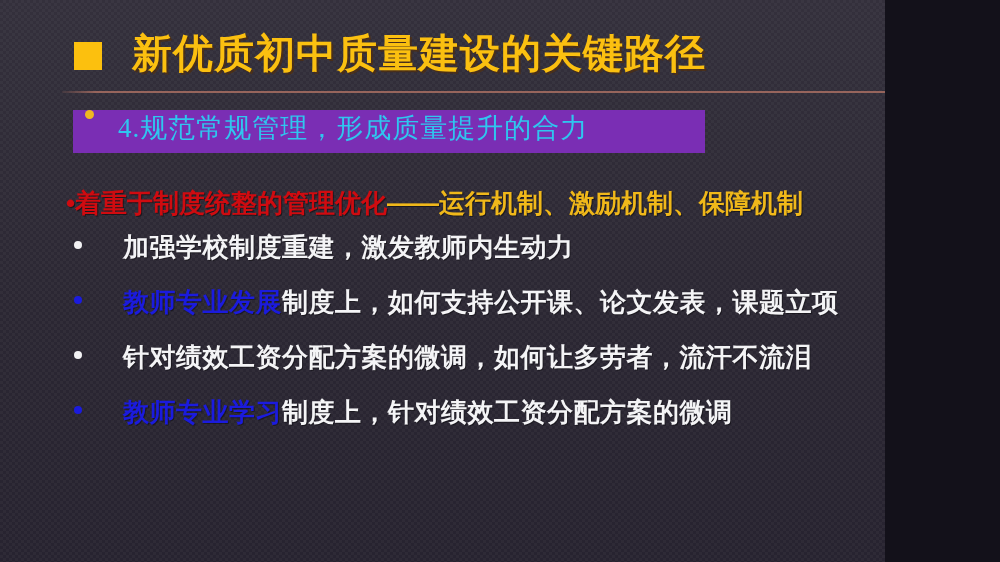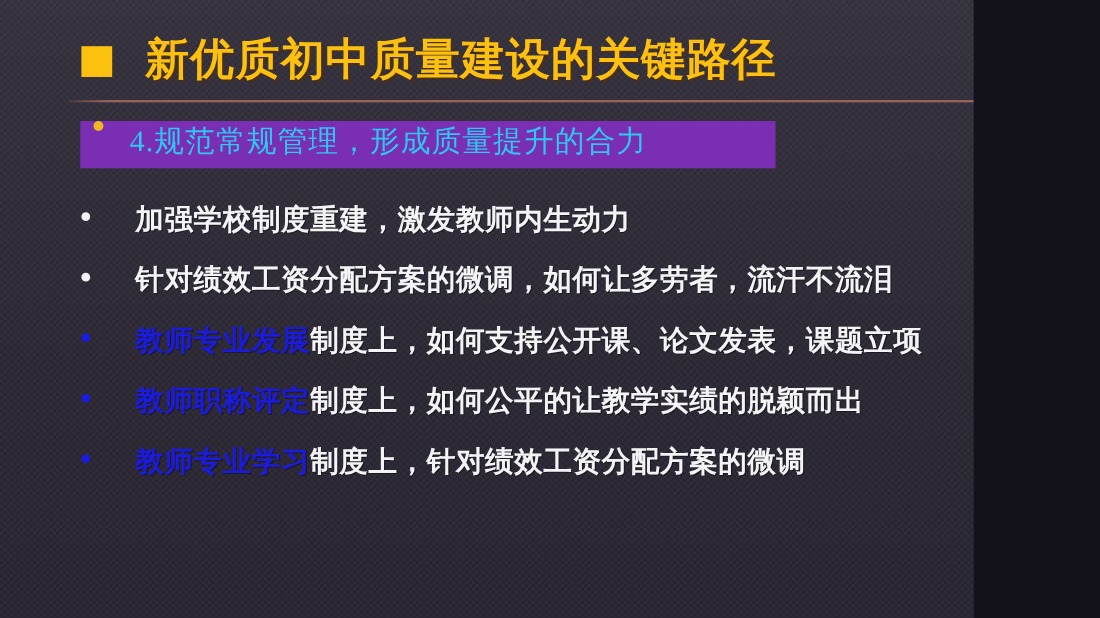--- a/index.html
+++ b/index.html
@@ -157,40 +157,39 @@
 
   <div class="divider"></div>
 
   <div class="subtitle-bar">
     <div class="subtitle-dot"></div>
     <div class="subtitle-text">4.规范常规管理，形成质量提升的合力</div>
   </div>
 
   <div class="body">
 
+    <div class="lead-line">
+      <span class="red">•着重于制度统整的管理优化</span><span class="gold">——运行机制、激励机制、保障机制</span>
+    </div>
 
     <div class="bullet-row">
       <span class="bullet-dot white"></span>
       <span class="bullet-text"><span class="hl"></span><span>加强学校制度重建，激发教师内生动力</span></span>
-    </div>
-
-    <div class="bullet-row">
-      <span class="bullet-dot white"></span>
-      <span class="bullet-text"><span class="hl"></span><span>针对绩效工资分配方案的微调，如何让多劳者，流汗不流泪</span></span>
     </div>
 
     <div class="bullet-row">
       <span class="bullet-dot blue"></span>
       <span class="bullet-text"><span class="hl">教师专业发展</span><span>制度上，如何支持公开课、论文发表，课题立项</span></span>
     </div>
 
     <div class="bullet-row">
-      <span class="bullet-dot blue"></span>
-      <span class="bullet-text"><span class="hl">教师职称评定</span><span>制度上，如何公平的让教学实绩的脱颖而出</span></span>
+      <span class="bullet-dot white"></span>
+      <span class="bullet-text"><span class="hl"></span><span>针对绩效工资分配方案的微调，如何让多劳者，流汗不流泪</span></span>
     </div>
+
 
     <div class="bullet-row">
       <span class="bullet-dot blue"></span>
       <span class="bullet-text"><span class="hl">教师专业学习</span><span>制度上，针对绩效工资分配方案的微调</span></span>
     </div>
 
   </div>
 </div>
 
 </body></html>

